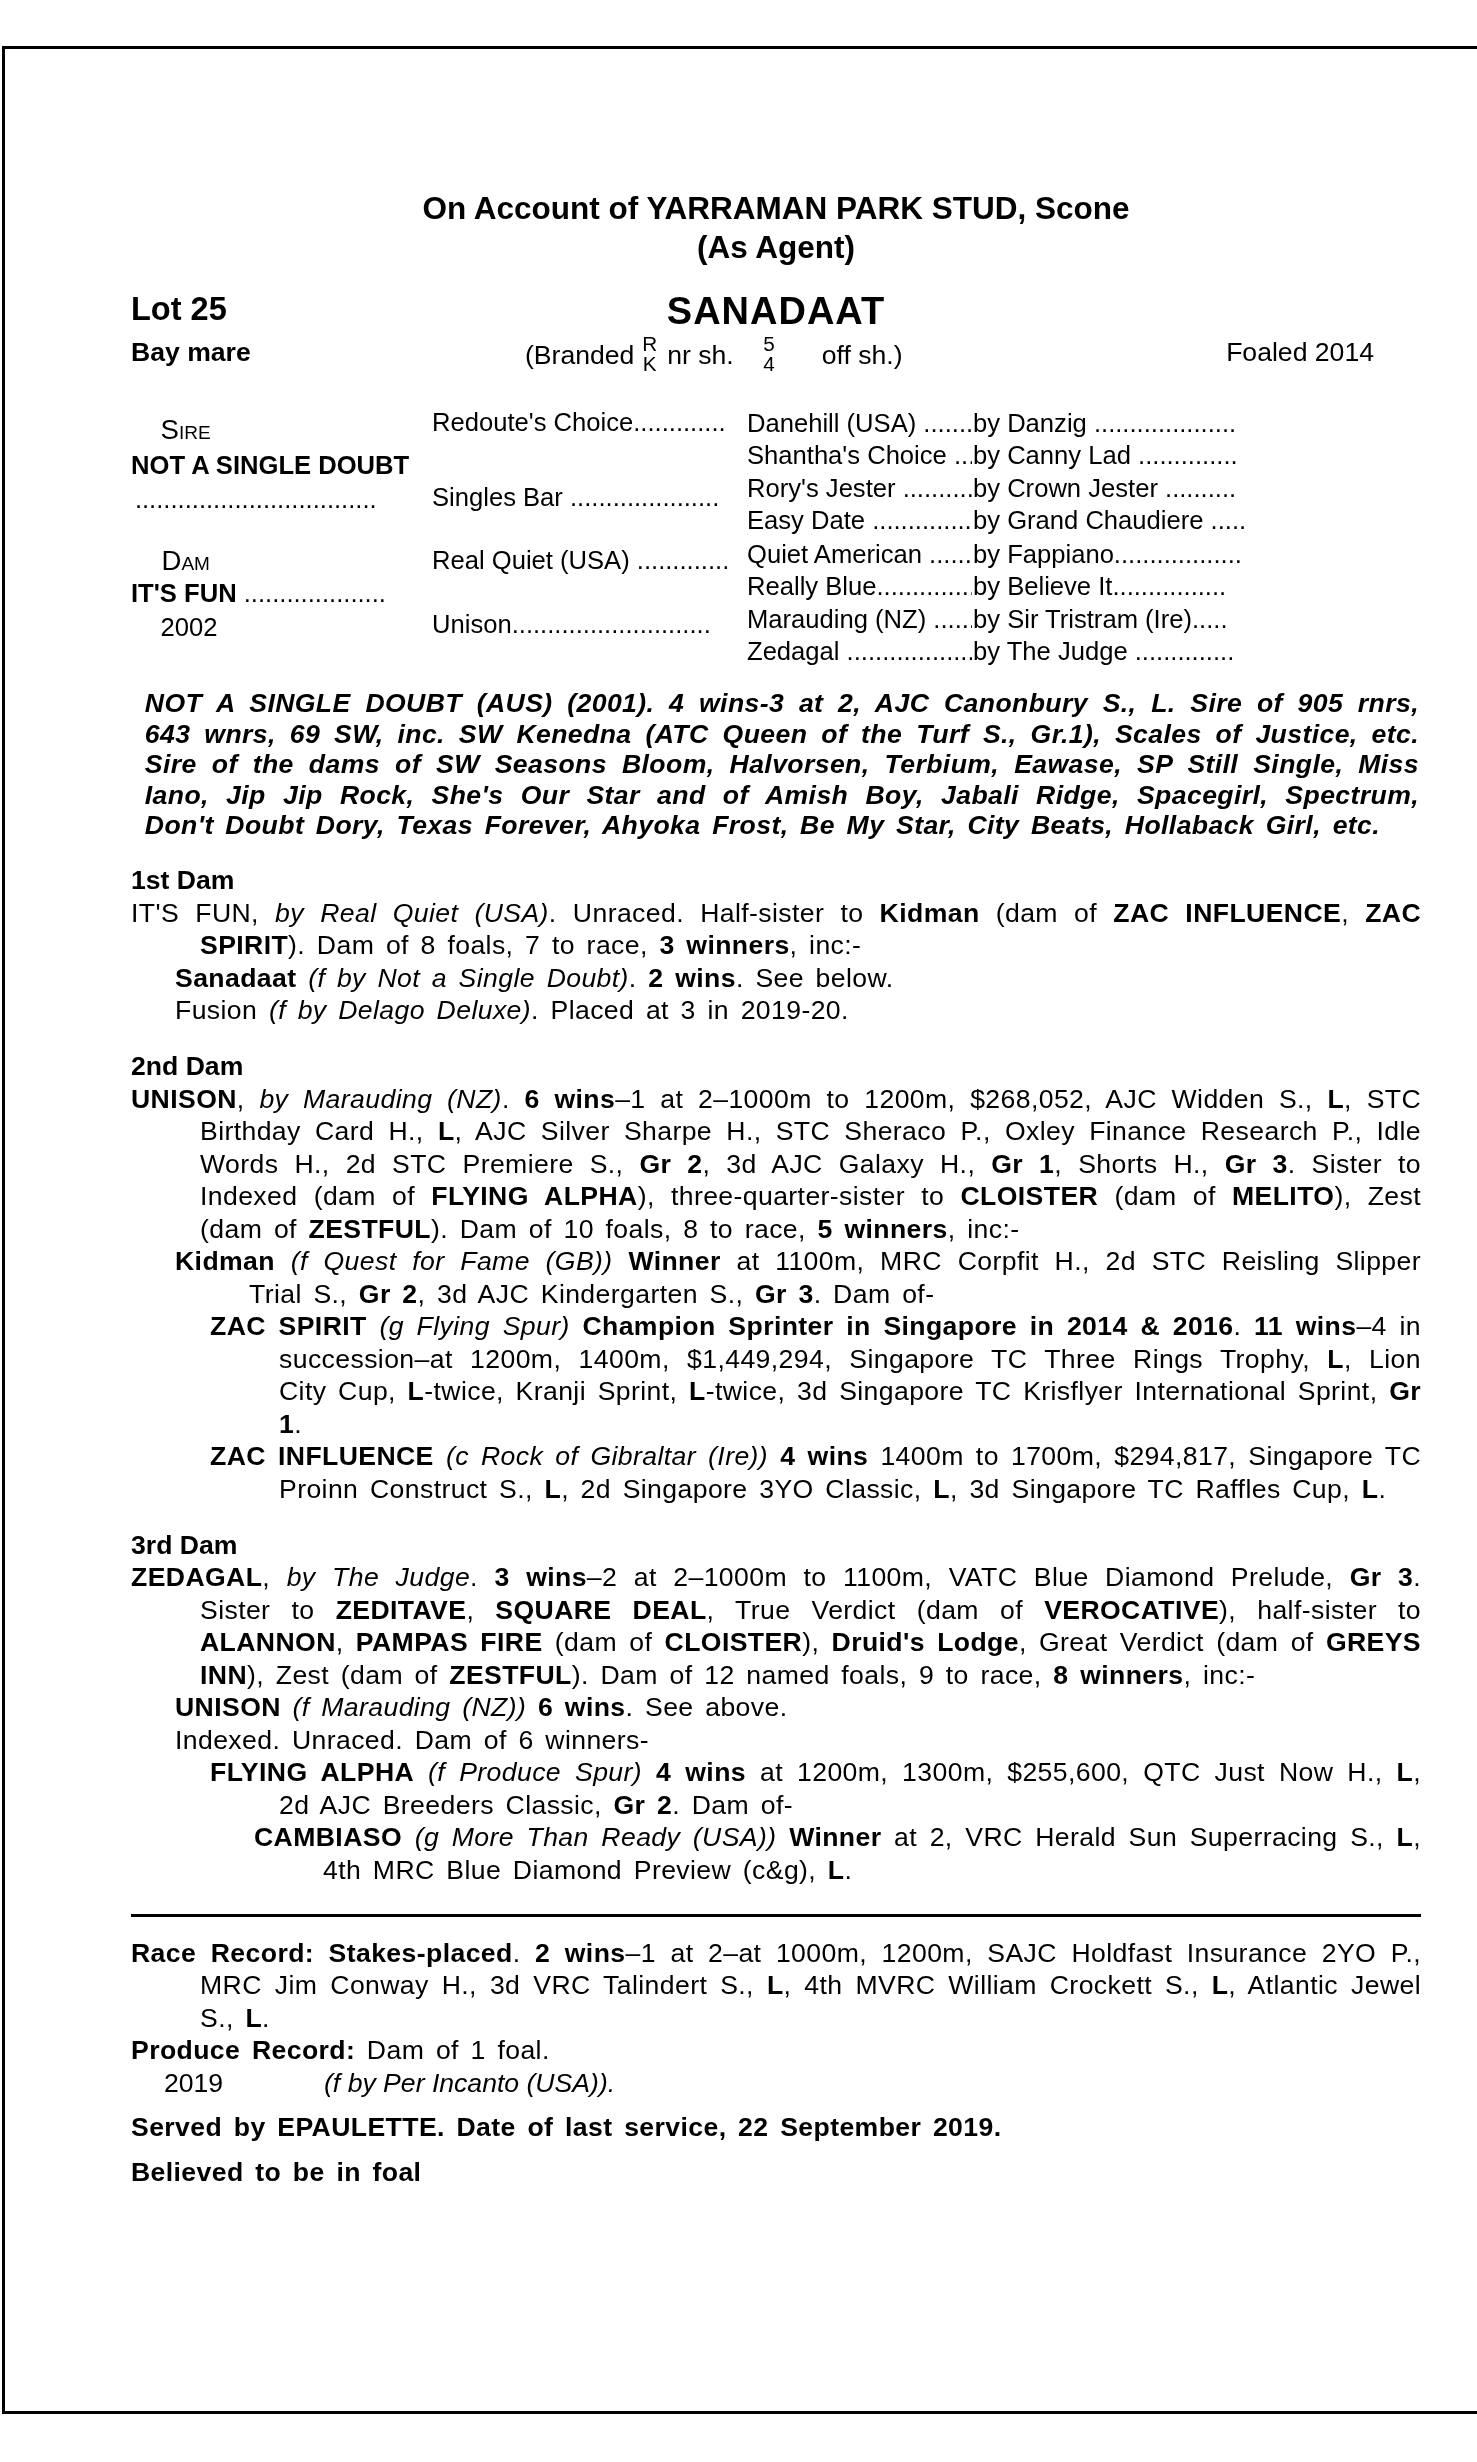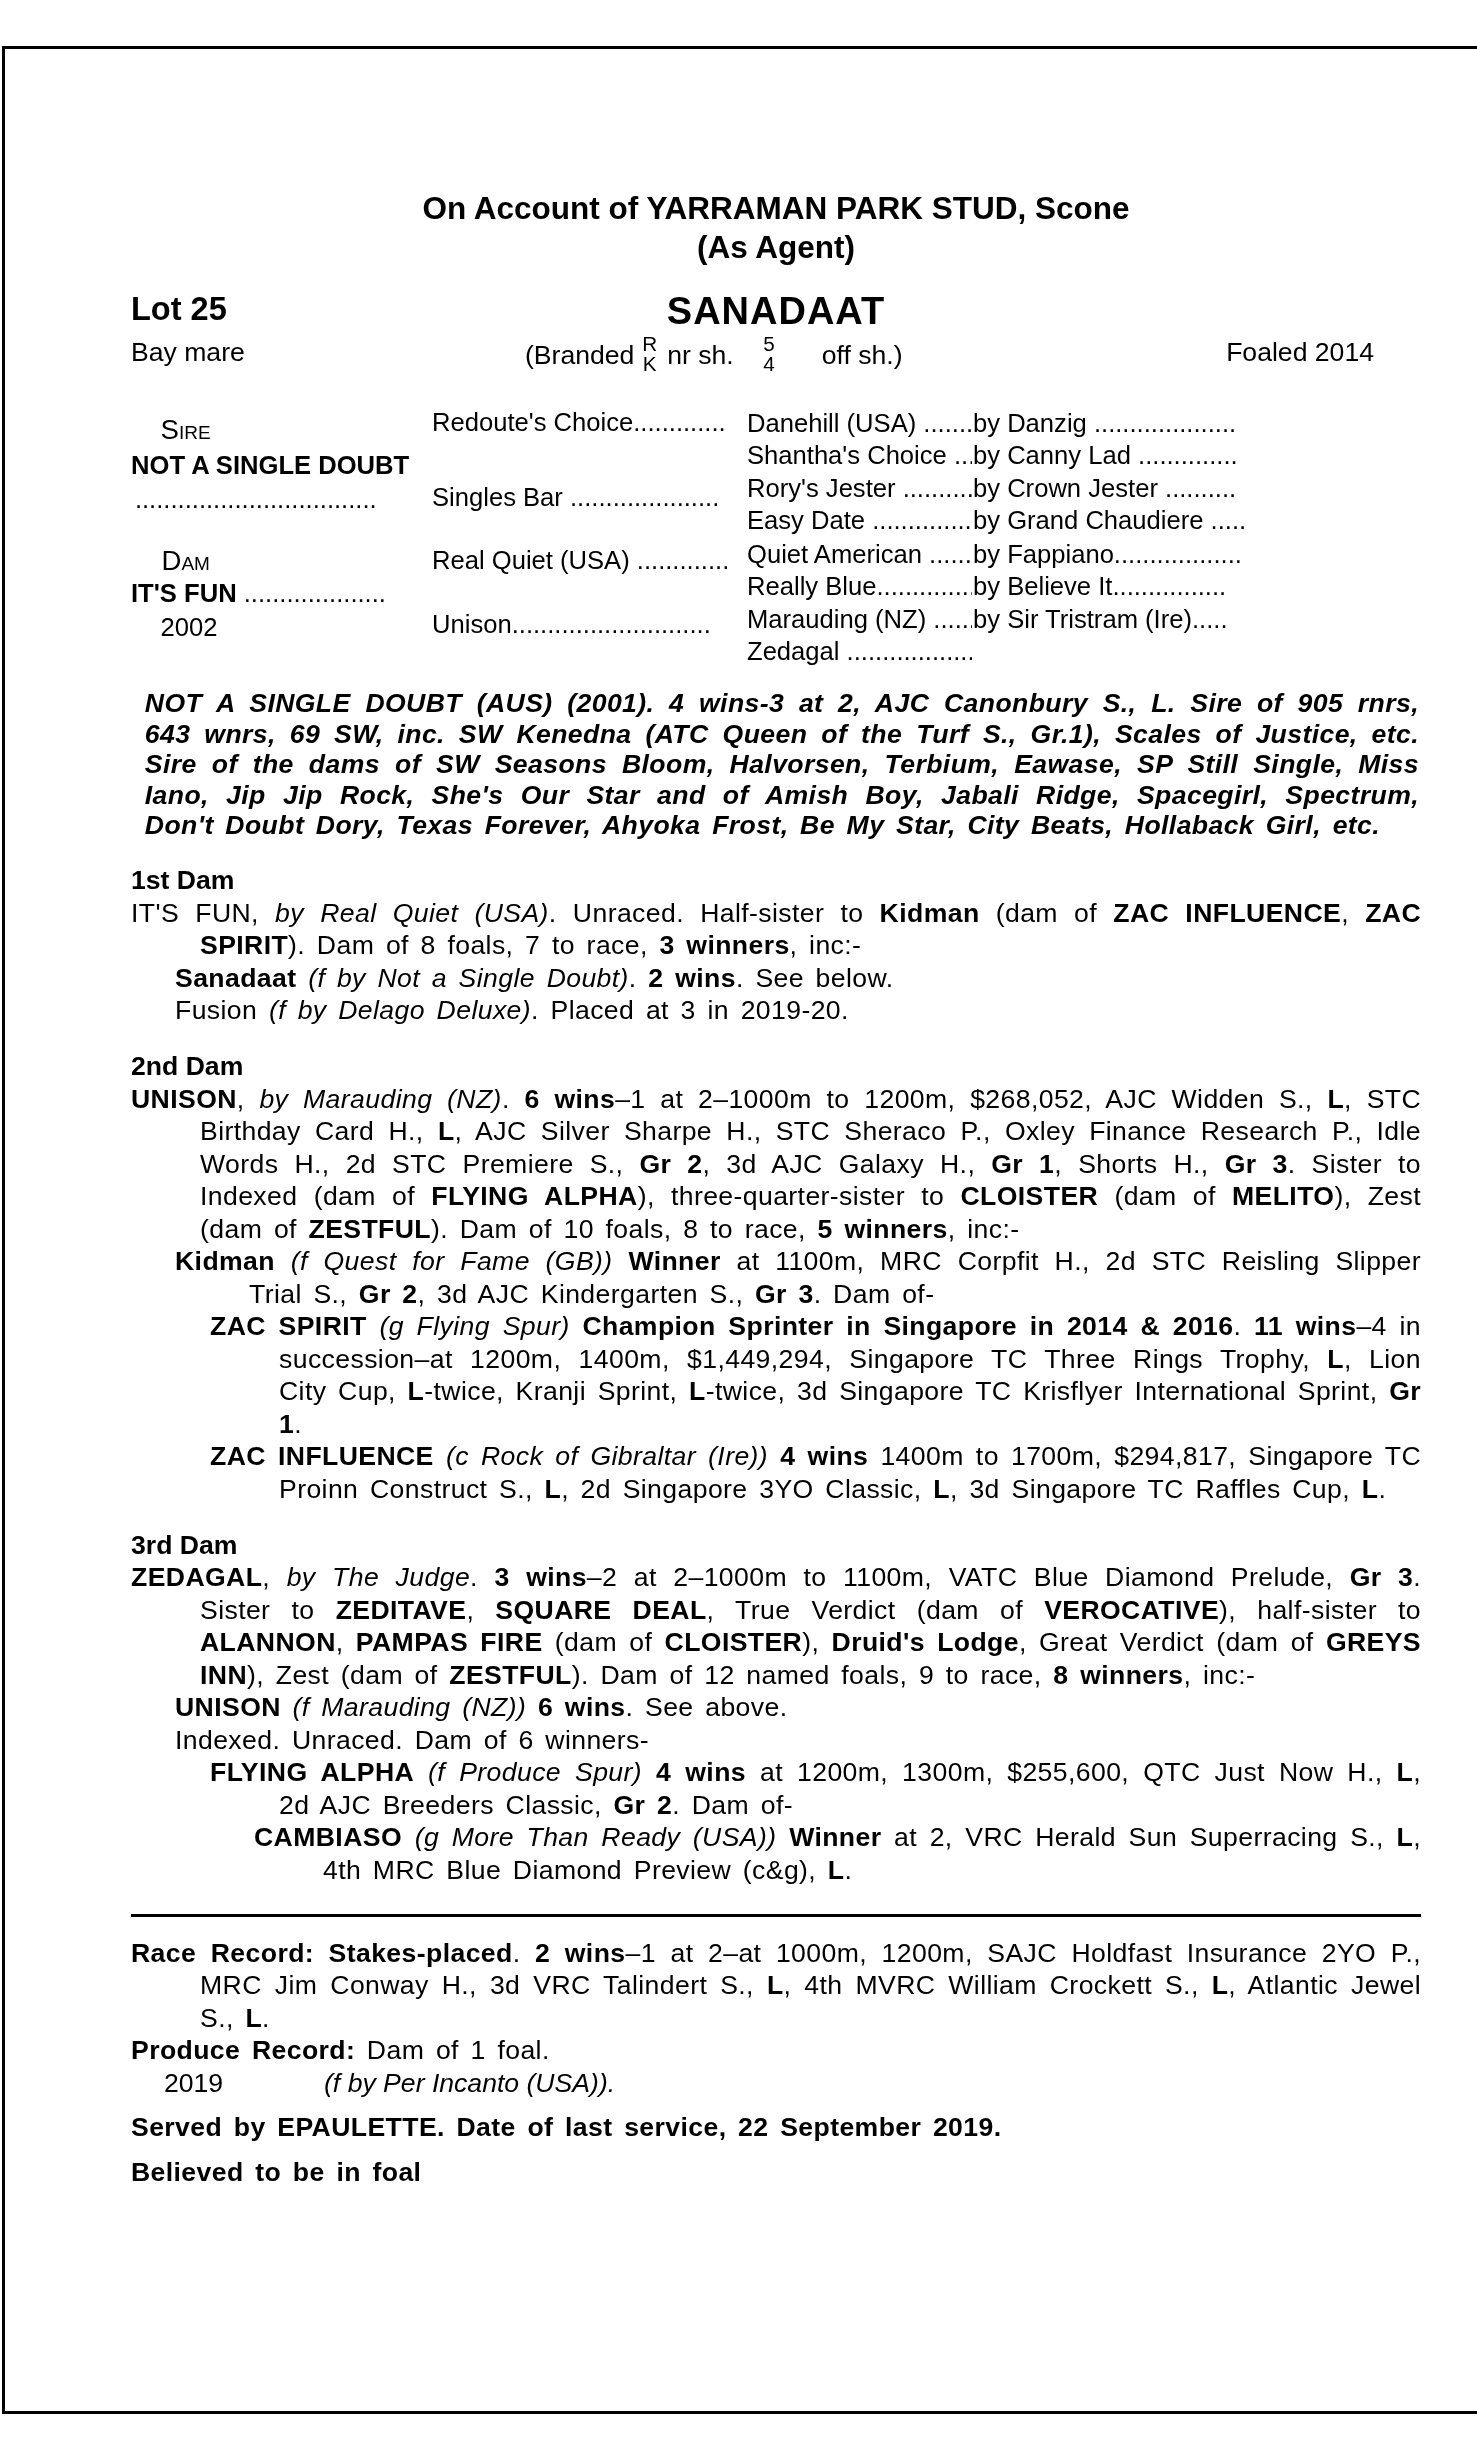--- a/index.html
+++ b/index.html
@@ -19,21 +19,21 @@
     position:absolute;left:131px;top:189px;width:1290px;
     font-size:26.6px;line-height:32.5px;
   }
   .vendor1,.vendor2{
     text-align:center;font-weight:bold;font-size:31.5px;line-height:39px;
   }
   .title-row{position:relative;height:53px;margin-top:7.9px;}
   .lot{position:absolute;left:0;bottom:2px;font-weight:bold;font-size:32.5px;}
   .horse{position:absolute;left:0;right:0;bottom:0;text-align:center;font-weight:bold;font-size:38px;letter-spacing:1px;}
   .desc-row{position:relative;height:51px;}
-  .color-sex{position:absolute;left:0;top:7.9px;}
+  .color-sex{position:absolute;left:0;top:7.9px;font-weight:bold;}
   .branded{position:absolute;left:394px;top:7.9px;white-space:nowrap;}
   .foaled{position:absolute;right:47px;top:7.9px;}
   .stack{
     display:inline-flex;flex-direction:column;align-items:center;
     font-size:20.7px;line-height:20.7px;vertical-align:middle;
     position:relative;top:-2px;
   }
   .stack-brand{margin:0 9.9px 0 7.9px;}
   .stack-age{margin:0 47px 0 29.6px;}
   
@@ -116,20 +116,21 @@
     <div class="ped col3" style="top:199px;">Marauding (NZ) ..........</div>
     <div class="ped col3" style="top:231px;">Zedagal .....................</div>
 
     <div class="ped col4" style="top:3px;">by Danzig ....................</div>
     <div class="ped col4" style="top:35px;">by Canny Lad ..............</div>
     <div class="ped col4" style="top:68px;">by Crown Jester ..........</div>
     <div class="ped col4" style="top:100px;">by Grand Chaudiere .....</div>
     <div class="ped col4" style="top:134px;">by Fappiano..................</div>
     <div class="ped col4" style="top:166px;">by Believe It................</div>
     <div class="ped col4" style="top:199px;">by Sir Tristram (Ire).....</div>
+    <div class="ped col4" style="top:231px;">by The Judge ..............</div>
   </div>
 
   <div class="sire-para">NOT A SINGLE DOUBT (AUS) (2001). 4 wins-3 at 2, AJC Canonbury S., L. Sire of 905 rnrs, 643 wnrs, 69 SW, inc. SW Kenedna (ATC Queen of the Turf S., Gr.1), Scales of Justice, etc. Sire of the dams of SW Seasons Bloom, Halvorsen, Terbium, Eawase, SP Still Single, Miss Iano, Jip Jip Rock, She's Our Star and of Amish Boy, Jabali Ridge, Spacegirl, Spectrum, Don't Doubt Dory, Texas Forever, Ahyoka Frost, Be My Star, City Beats, Hollaback Girl, etc.</div>
 
   <div>
       <div class="heading">1st Dam</div>
       <div class="para ind0"><span>IT'S FUN, </span><span class="i">by Real Quiet (USA)</span><span>. Unraced. Half-sister to </span><span class="b">Kidman</span><span> (dam of </span><span class="b">ZAC INFLUENCE</span><span>, </span><span class="b">ZAC SPIRIT</span><span>). Dam of 8 foals, 7 to race, </span><span class="b">3 winners</span><span>, inc:-</span></div>
       <div class="para ind1"><span class="b">Sanadaat</span><span> </span><span class="i">(f by Not a Single Doubt)</span><span>. </span><span class="b">2 wins</span><span>. See below.</span></div>
       <div class="para ind1"><span>Fusion </span><span class="i">(f by Delago Deluxe)</span><span>. Placed at 3 in 2019-20.</span></div>
       <div class="heading">2nd Dam</div>

